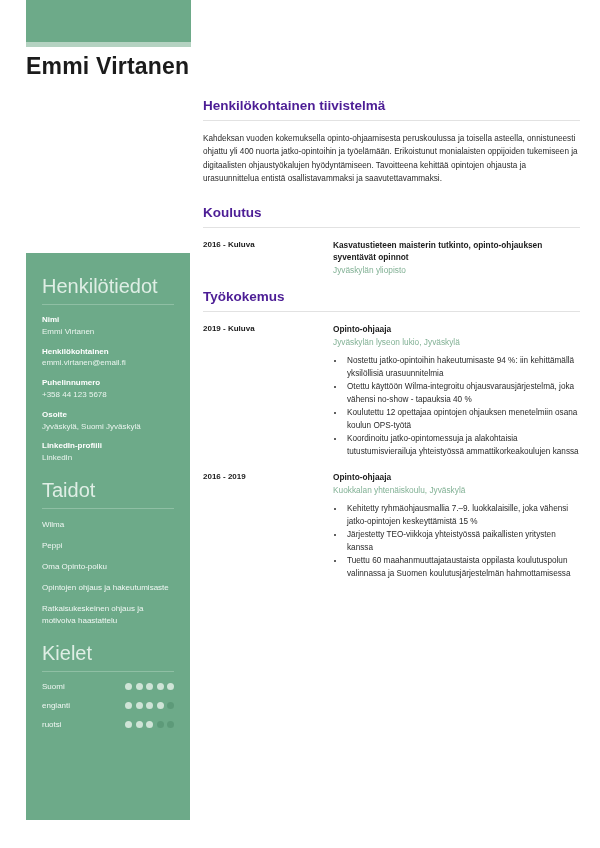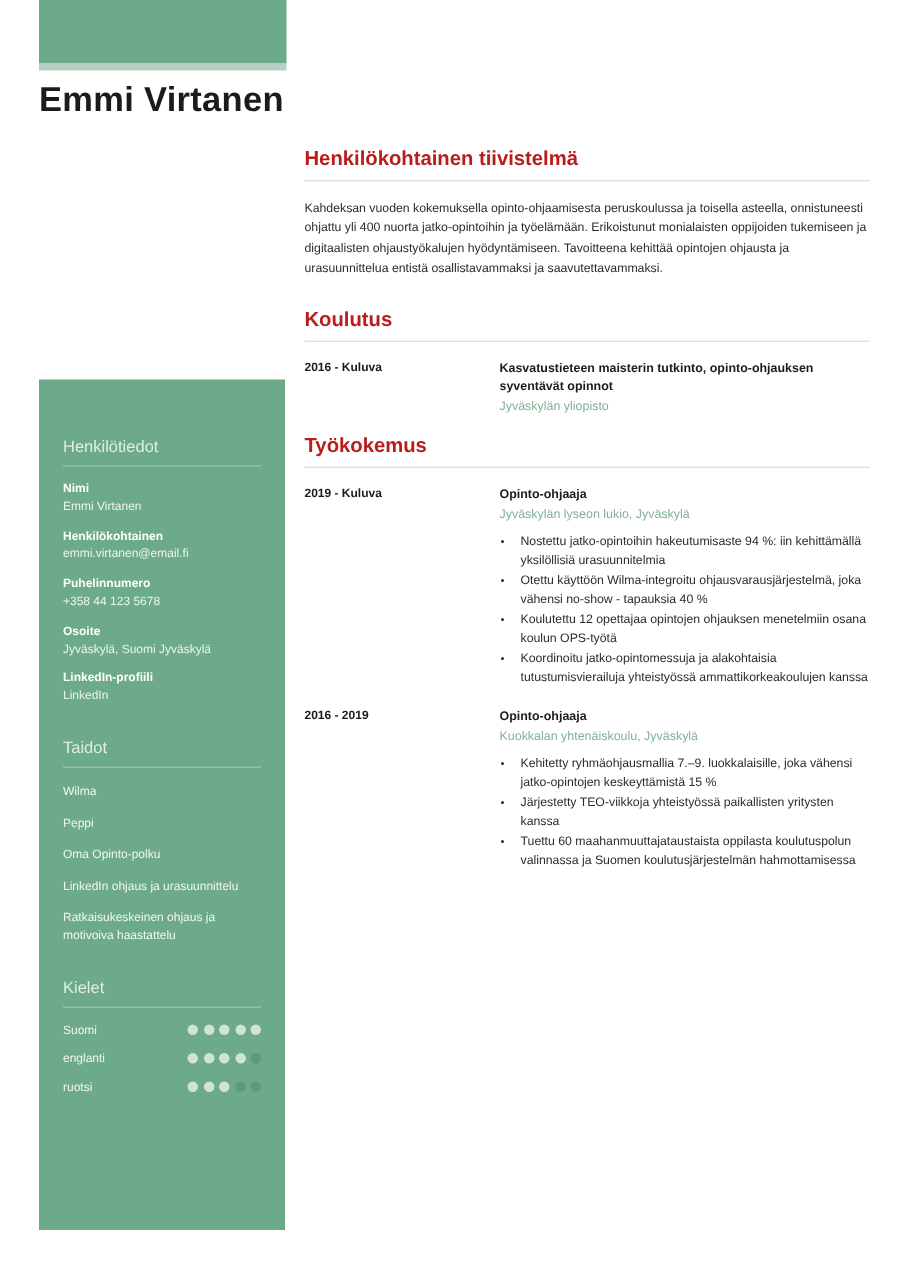--- a/index.html
+++ b/index.html
@@ -56,24 +56,24 @@
     left: 26px;
     top: 253px;
     width: 164px;
     height: 595px;
     background: #6daa89;
     box-sizing: border-box;
     padding: 16px 16px 0 16px;
   }
   .side-section { margin-bottom: 2px; }
   .side-heading {
-    font-size: 11px;
+    font-size: 20px;
     color: #dfeee5;
     font-weight: normal;
-    margin: 17px 0 6px 0;
+    margin: 0 0 6px 0;
     padding-top: 6px;
   }
   .side-rule {
     height: 1px;
     background: #8fbfa4;
     margin: 0 0 10px 0;
   }
   .side-field { margin-bottom: 9px; }
   .side-label {
     font-size: 8px;
@@ -116,21 +116,21 @@
   .main {
     position: absolute;
     left: 203px;
     top: 98px;
     width: 377px;
   }
   .section { margin-bottom: 4px; }
   .section-title {
     font-size: 13.5px;
     font-weight: bold;
-    color: #b91c1c;
+    color: #4c1d95;
     margin: 0 0 7px 0;
   }
   .section-rule {
     height: 1px;
     background: #e2e2e2;
     margin-bottom: 11px;
   }
   .summary {
     font-size: 8.2px;
     line-height: 1.62;
@@ -215,21 +215,21 @@
         </div>
     </div>
 
     <div class="side-section">
       <div class="side-heading">Taidot</div>
       <div class="side-rule"></div>
       <div id="skills-list">
           <div class="skill-item">Wilma</div>
           <div class="skill-item">Peppi</div>
           <div class="skill-item">Oma Opinto-polku</div>
-          <div class="skill-item">LinkedIn ohjaus ja urasuunnittelu</div>
+          <div class="skill-item">Opintojen ohjaus ja hakeutumisaste</div>
           <div class="skill-item">Ratkaisukeskeinen ohjaus ja motivoiva haastattelu</div>
         </div>
     </div>
 
     <div class="side-section">
       <div class="side-heading">Kielet</div>
       <div class="side-rule"></div>
       <div id="languages-list">
           <div class="lang-row">
             <div class="lang-name">Suomi</div>

